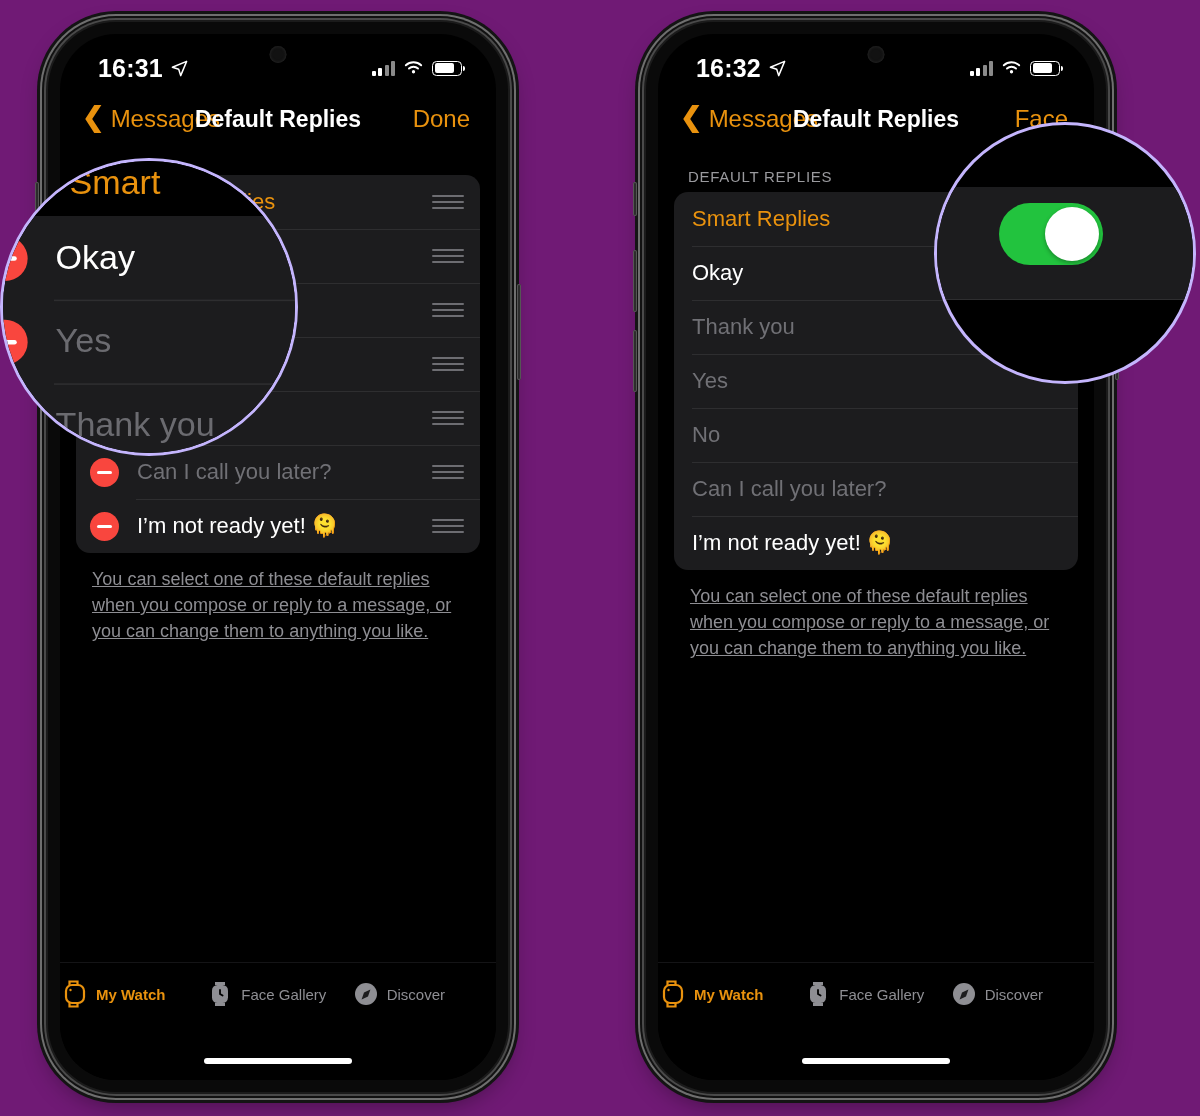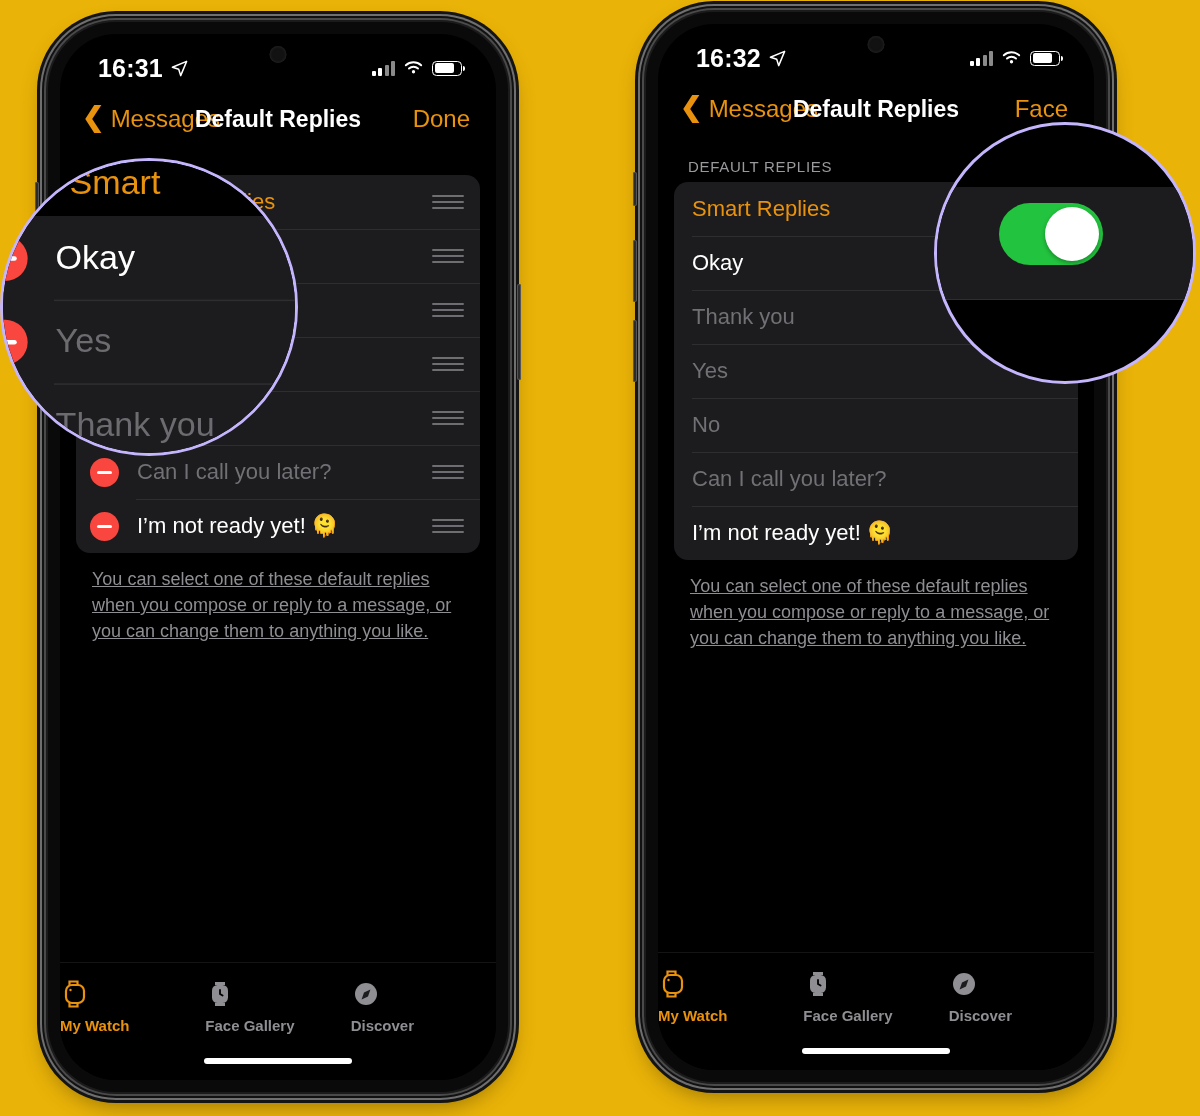--- a/index.html
+++ b/index.html
@@ -2,39 +2,39 @@
 <html><head>
 <meta charset="utf-8">
 <style>
   * { box-sizing: border-box; margin: 0; padding: 0; }
   html, body {
     width: 1200px; height: 1116px;
     background: #ffffff;
     font-family: "Liberation Sans", sans-serif;
     overflow: hidden;
   }
-  .stage { position: relative; width: 1200px; height: 1116px; background:#eab308;padding-left:6px; }
+  .stage { position: relative; width: 1200px; height: 1116px; background:#701a75;padding-left:6px; }
 
   
   .phone {
     position: absolute;
     width: 460px; height: 1070px;
     border-radius: 68px;
     background: #0a0a0a;
     padding: 12px;
     box-shadow:
       0 0 0 2px #1b1b1b,
       0 0 0 4px #4a4a4a,
       0 0 0 6px #111111,
       0 0 0 8px #6f6f6f,
       0 0 0 11px #141414,
       0 10px 26px rgba(0,0,0,.45);
   }
   .phone.left  { left: 48px;  top: 22px; }
-  .phone.right { left: 646px; top: 12px; }
+  .phone.right { left: 646px; top: 22px; }
 
   .screen {
     position: relative;
     width: 100%; height: 100%;
     border-radius: 56px;
     background: #000;
     overflow: hidden;
   }
 
   
@@ -154,22 +154,22 @@
     color:#8e8e93; font-size:18px; line-height:1.45;
     padding: 13px 16px 0 16px; max-width: 405px; text-decoration: underline;
   }
 
   
   .tabbar {
     position:absolute; left:0; right:0; bottom:0; height:118px;
     background:#000; border-top:1px solid #141416;
     display:flex; align-items:flex-start; padding-top:14px;
   }
-  .tab { flex:1; display:flex; flex-direction:column; gap:6px; }
-  .tab .tlabel { font-size:15px; color:#8e8e93;font-weight:bold; }
+  .tab { flex:1; display:flex; flex-direction:row; align-items:center; gap:6px; }
+  .tab .tlabel { font-size:15px; color:#8e8e93; }
   .tab.active .tlabel { color: var(--accent); font-weight:700; }
   .home-ind {
     position:absolute; left:50%; bottom:16px; transform:translateX(-50%);
     width:148px; height:6px; border-radius:3px; background:#fff;
   }
 
   
   .loupe {
     position:absolute; border-radius:50%;
     border: 3px solid #c4b5fd;

